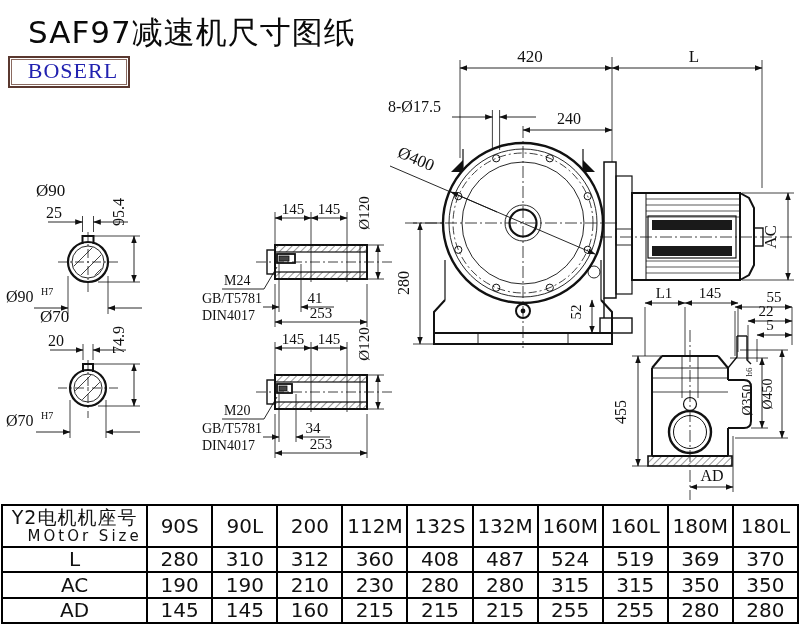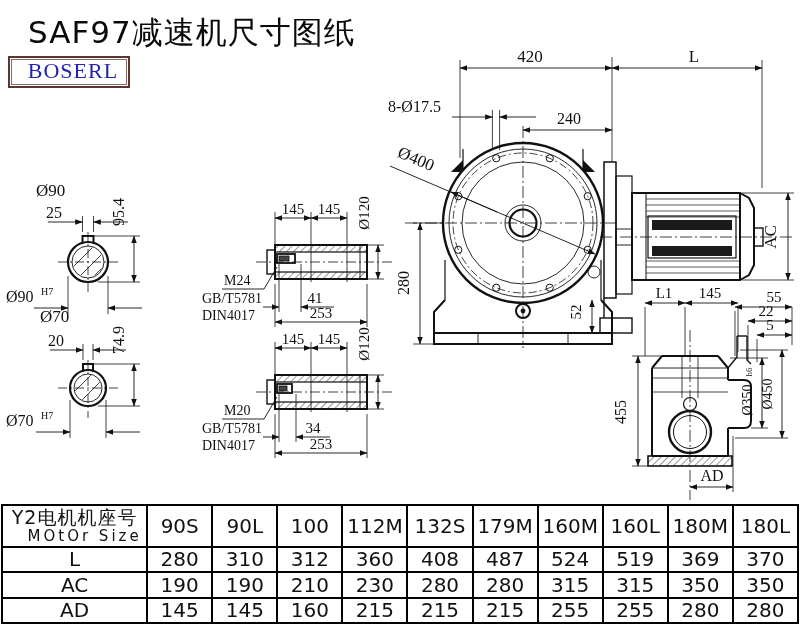--- a/index.html
+++ b/index.html
@@ -355,24 +355,24 @@
       <col span="10" style="width:65px">
     </colgroup>
     <tbody>
         <tr>
       <td class="hdrcell">
         <span class="hdr-cn">Y2电机机座号</span>
         <span class="hdr-en">MOtOr Size</span>
       </td>
       <td>90S</td>
       <td>90L</td>
-      <td>100</td>
+      <td>200</td>
       <td>112M</td>
       <td>132S</td>
-      <td>179M</td>
+      <td>132M</td>
       <td>160M</td>
       <td>160L</td>
       <td>180M</td>
       <td>180L</td>
     </tr>
     <tr>
       <td>L</td>
       <td>280</td>
       <td>310</td>
       <td>312</td>

